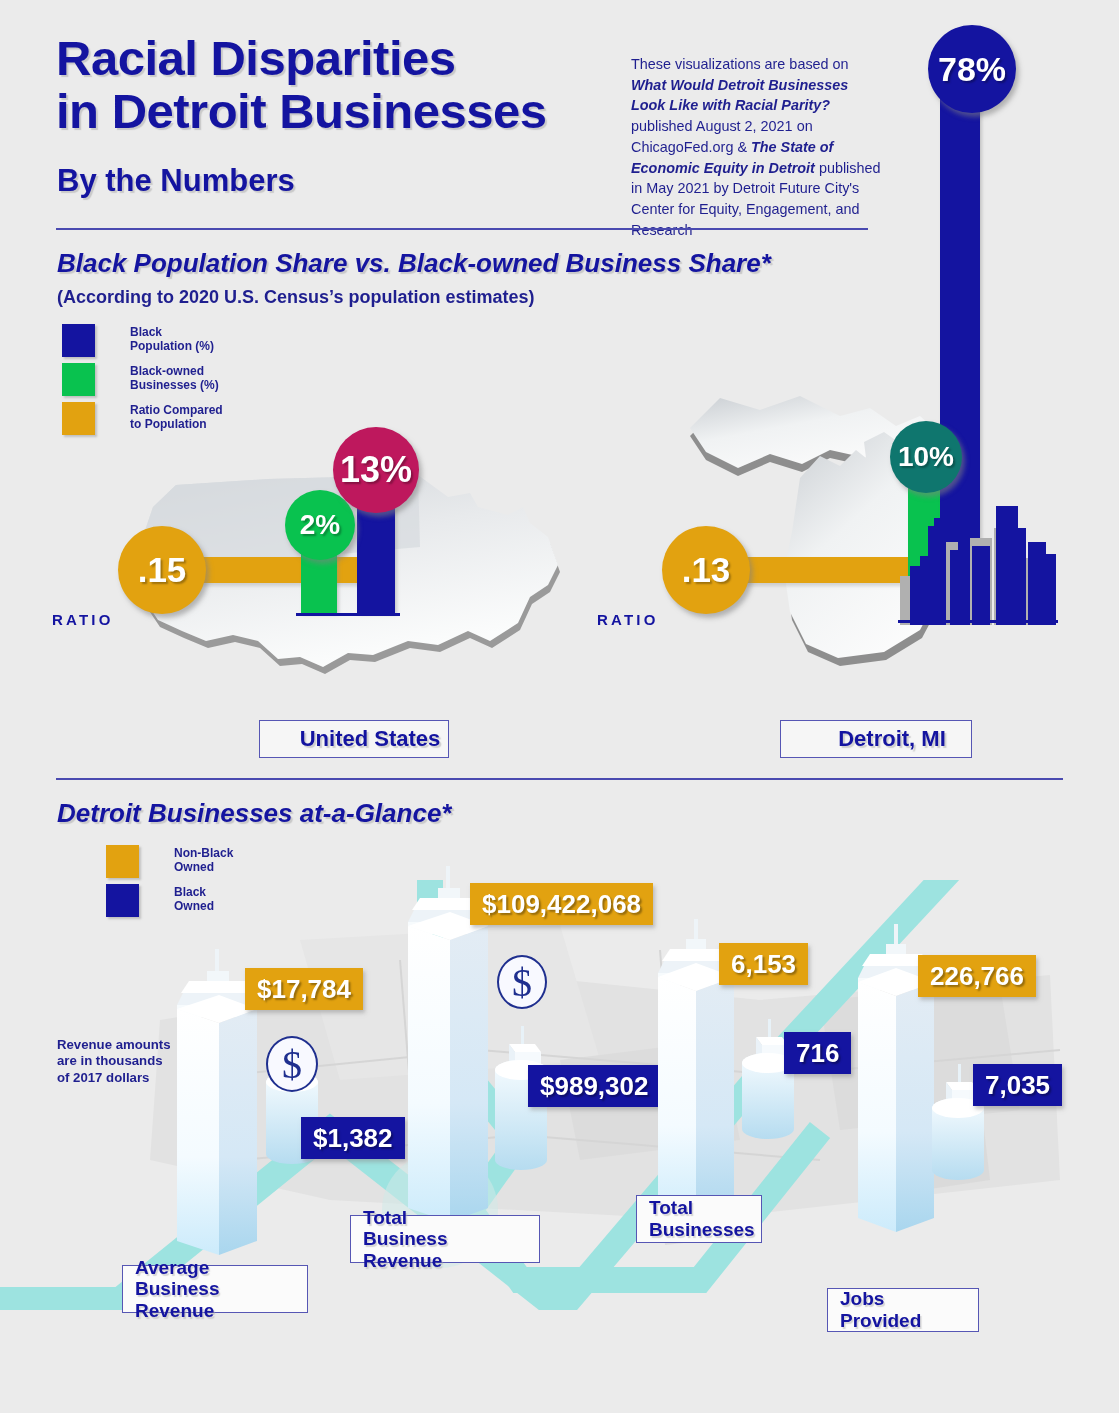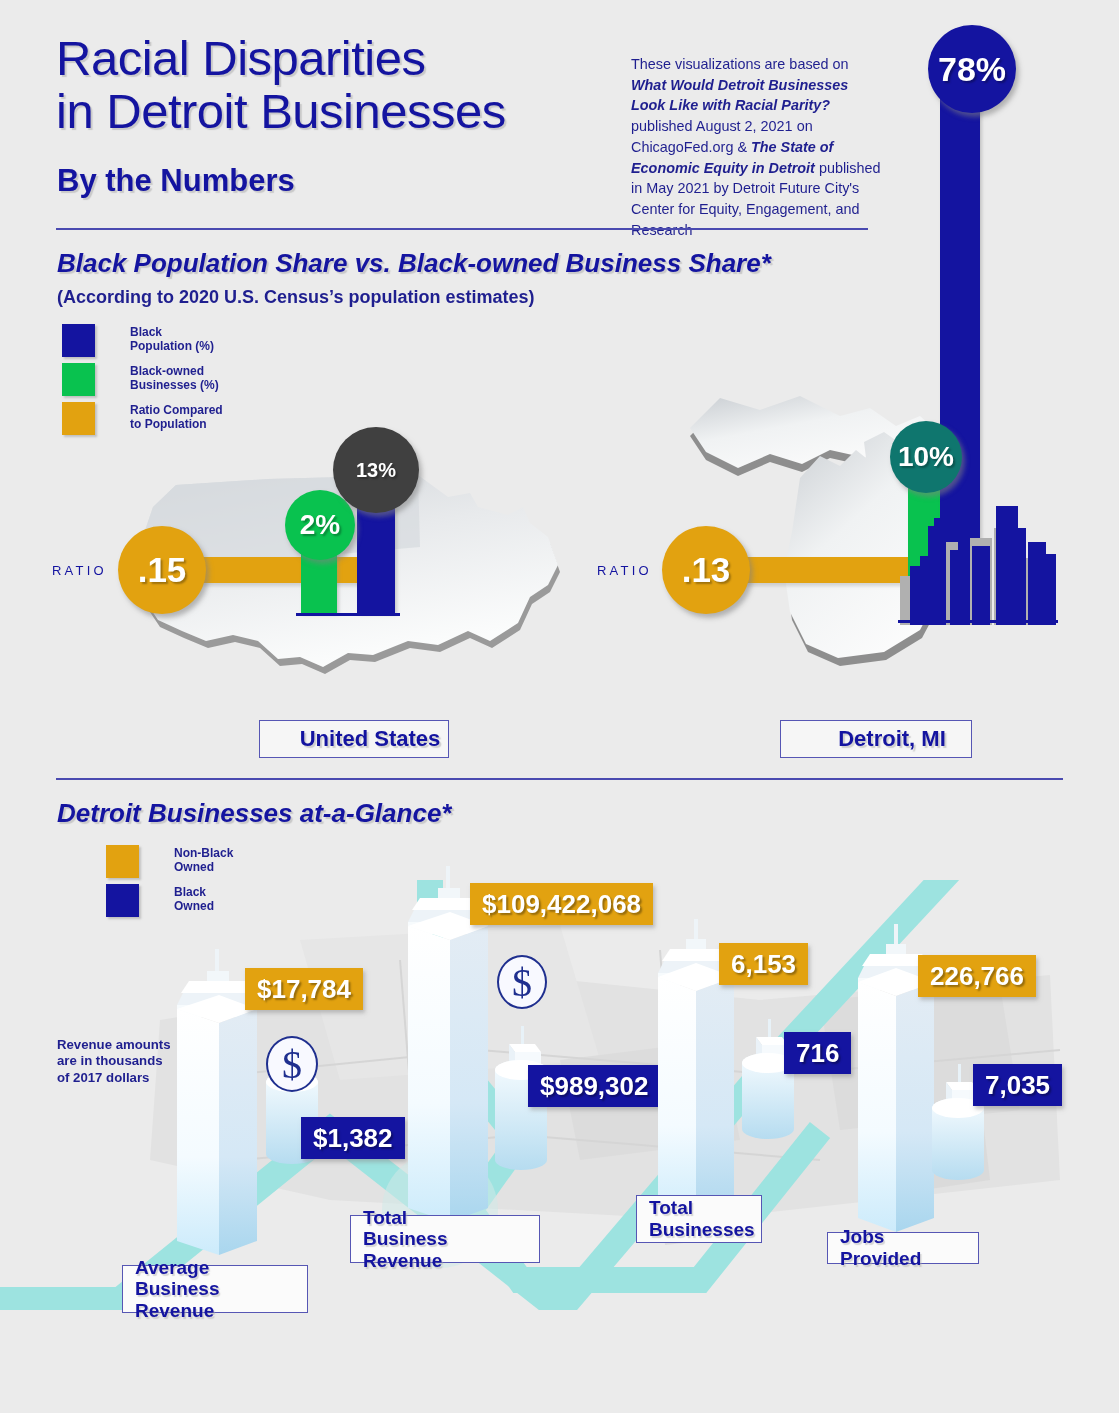--- a/index.html
+++ b/index.html
@@ -7,21 +7,21 @@
     width: 1119px; height: 1413px;
     background: #ebebeb;
     font-family: "Liberation Sans", sans-serif;
     overflow: hidden;
   }
   #root { position: relative; width: 1119px; height: 1413px; }
 
   
   .title {
     position: absolute; left: 56px; top: 32px;
-    font-size: 49px; font-weight: normal; line-height: 1.08;
+    font-size: 49px; font-weight: bold; line-height: 1.08;
     color: #1414a0; letter-spacing: -0.5px;
     text-shadow: 2px 2px 1px rgba(160,160,160,.45);
     white-space: pre-line;
   }
   .subtitle {
     position: absolute; left: 57px; top: 163px;
     font-size: 31px; font-weight: bold; color: #1414a0;
     text-shadow: 2px 2px 1px rgba(160,160,160,.45);
   }
   .source {
@@ -61,22 +61,22 @@
     font-size: 12px; font-weight: bold; color: #1f1f8f; line-height: 1.18;
     white-space: pre-line; padding-top: 1px; margin-left: 24px;
   }
 
   
   .mapwrap { position: absolute; }
   #usmap { left: 120px; top: 452px; width: 470px; height: 250px; }
   #mimap { left: 690px; top: 390px; width: 330px; height: 290px; }
 
   .ratio-label {
-    position: absolute; font-size: 13px; font-weight: normal;
-    color: #1414a0; letter-spacing: 3.2px;
+    position: absolute; font-size: 15px; font-weight: bold;
+    color: #1414a0; letter-spacing: 3.2px; margin-top: 48px;
   }
   #rl1 { left: 52px; top: 563px; }
   #rl2 { left: 597px; top: 563px; }
 
   .ratio-bar {
     position: absolute; height: 26px; background: #e2a210;
     box-shadow: 0 3px 3px rgba(150,150,150,.35);
   }
   #rb1 { left: 150px; top: 557px; width: 240px; }
   #rb2 { left: 695px; top: 557px; width: 255px; }
@@ -89,21 +89,21 @@
     box-shadow: 3px 4px 5px rgba(130,130,130,.55);
   }
   .stem { position: absolute; box-shadow: 2px 0 3px rgba(140,140,140,.4); }
 
   #gold1 { left: 118px; top: 526px; width: 88px; height: 88px; background: #e2a210; font-size: 35px; }
   #gold2 { left: 662px; top: 526px; width: 88px; height: 88px; background: #e2a210; font-size: 35px; }
 
   #greenStem1 { left: 301px; top: 515px; width: 36px; height: 100px; background: #09c24f; }
   #green1 { left: 285px; top: 490px; width: 70px; height: 70px; background: #09c24f; font-size: 28px; }
   #blueStem1 { left: 357px; top: 492px; width: 38px; height: 123px; background: #1414a0; }
-  #blue1 { left: 333px; top: 427px; width: 86px; height: 86px; background: #404040; font-size: 20px; }
+  #blue1 { left: 333px; top: 427px; width: 86px; height: 86px; background: #be185d; font-size: 36px; }
   #baseline1 { position: absolute; left: 296px; top: 613px; width: 104px; height: 3px; background: #1414a0; }
 
   #greenStem2 { left: 908px; top: 455px; width: 36px; height: 150px; background: #09c24f; }
   #green2 { left: 890px; top: 421px; width: 72px; height: 72px; background: #0f766e; font-size: 28px; }
   #blueStem2 { left: 940px; top: 85px; width: 40px; height: 536px; background: #1414a0; }
   #blue78 { left: 928px; top: 25px; width: 88px; height: 88px; background: #1414a0; font-size: 34px; }
   #skyline2 { position: absolute; left: 898px; top: 480px; width: 160px; height: 145px; }
   #baseline2 { position: absolute; left: 898px; top: 620px; width: 160px; height: 3px; background: #1414a0; }
 
   .place-box {
@@ -501,16 +501,16 @@
       <rect x="38" y="4" width="3" height="18" fill="#e8f2f8"></rect>
       <polygon points="26,22 52,22 58,30 32,30" fill="#ffffff"></polygon>
       <polygon points="26,22 26,40 32,46 32,30" fill="#eaf2f8"></polygon>
       <polygon points="32,30 58,30 58,46 32,46" fill="#f6fafd"></polygon>
       <path d="M12,48 a26,10 0 0 1 52,0 v62 a26,10 0 0 1 -52,0 Z" fill="url(#cy4)"></path>
       <ellipse cx="38" cy="48" rx="26" ry="10" fill="#ffffff"></ellipse>
     </svg>
   </div>
   <div class="value-tag tag-gold" style="left:918px; top:955px;">226,766</div>
   <div class="value-tag tag-navy" style="left:973px; top:1064px;">7,035</div>
-  <div class="cat-box" style="left:827px; top:1232px; width:152px; height:32px;">Jobs Provided</div>
+  <div class="cat-box" style="left:827px; top:1288px; width:152px; height:44px;">Jobs Provided</div>
 
 
 </div>
 
 </body></html>

